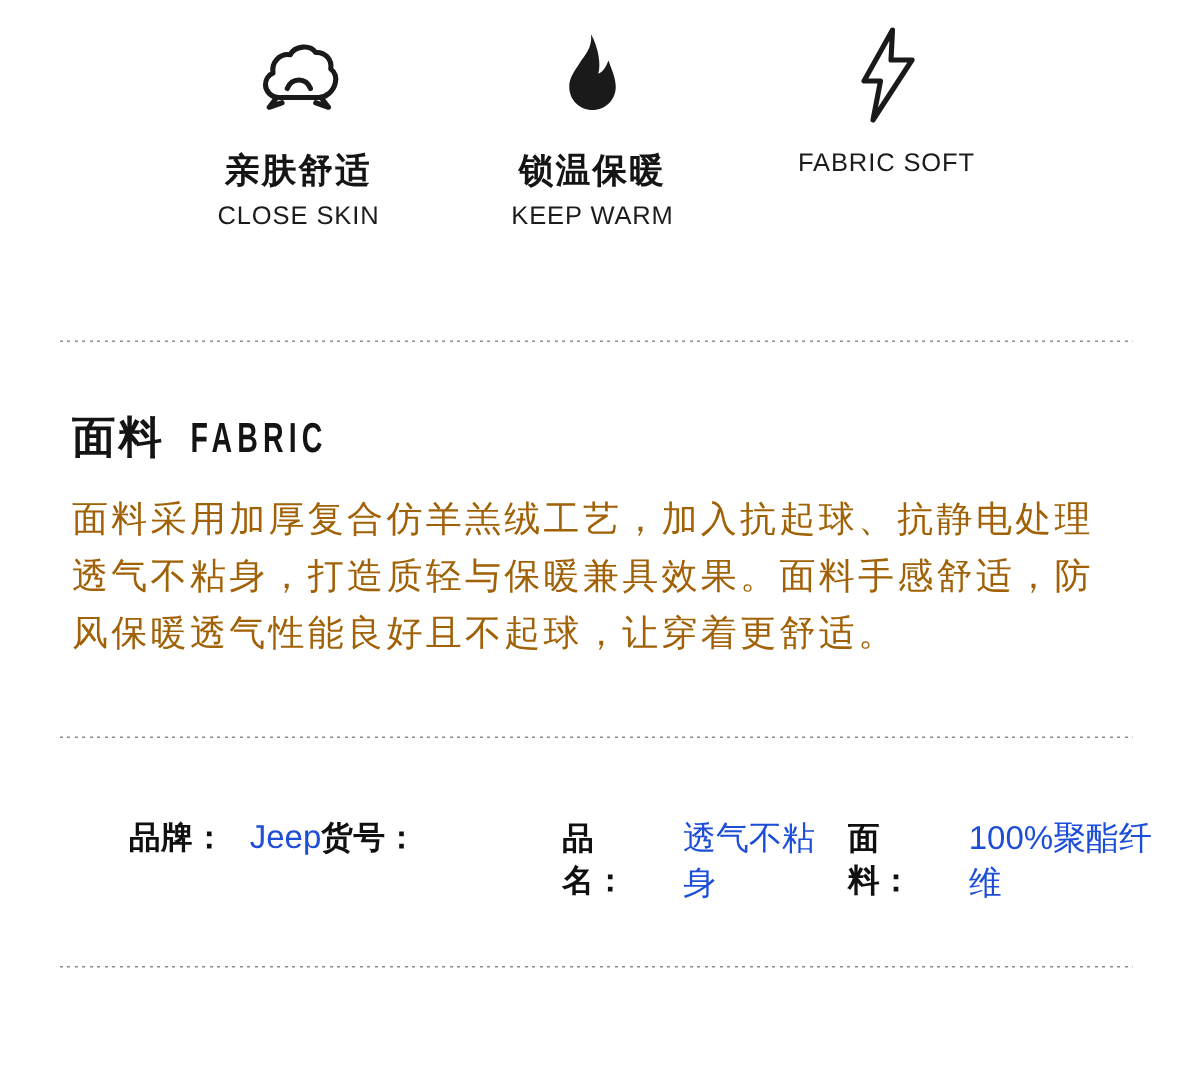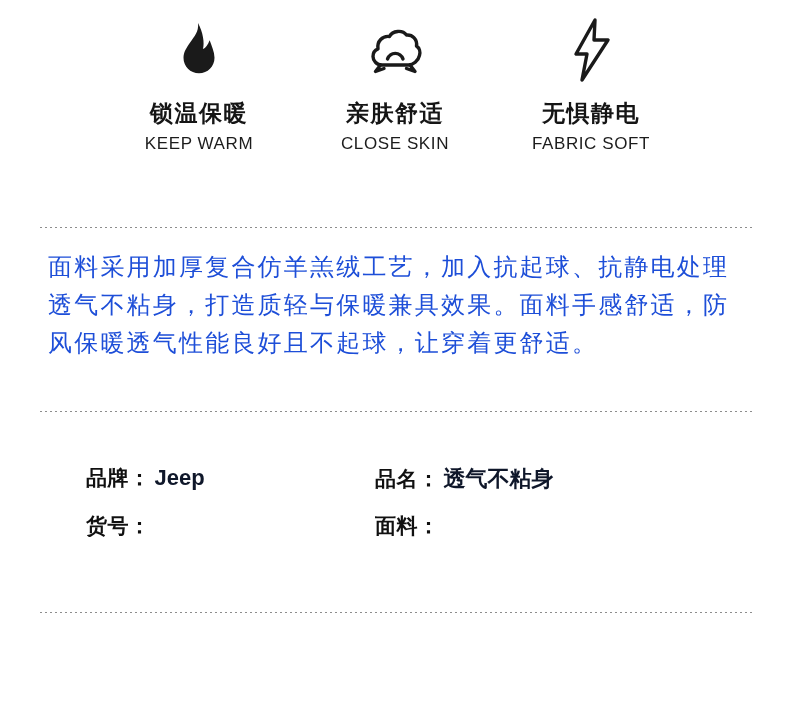--- a/index.html
+++ b/index.html
@@ -38,55 +38,38 @@
   .fabric-title { margin-top:44px; height:36px; display:flex; align-items:baseline; }
   .fabric-title .cn {
     font-size:29px; font-weight:800; letter-spacing:2px; color:#141414;
   }
   .fabric-title .en {
     display:inline-block; margin-left:17px; font-size:28px; font-weight:800;
     letter-spacing:5px; color:#141414;
     transform:scaleX(0.68); transform-origin:left bottom;
   }
   .fabric-text {
-    margin-top:20px; font-size:24px; font-weight:400; color:#1d4ed8;
+    margin-top:20px; font-size:24px; font-weight:400; color:#a16207;
     line-height:38px; letter-spacing:2.2px; white-space:pre-line;
   }
 
   
   .info { margin:52px 0 0 86px; display:flex; }
-  .info-col { display:flex; flex-direction:column; }
+  .info-col { display:flex; flex-direction:row; }
   .info-col.left  { width:289px; }
   .info-row { display:flex; align-items:baseline; height:28px; margin-bottom:20px; }
   .info-label { font-size:21px; font-weight:700; color:#101010; letter-spacing:0.5px; }
-  .info-value { font-size:22px; font-weight:700; color:#0f172a; margin-left:4px; }
+  .info-value { font-size:22px; font-weight:400; color:#1d4ed8; margin-left:16px; }
 
   svg .stroke { fill:none; stroke:#1a1a1a; stroke-width:3.4; stroke-linecap:round; stroke-linejoin:round; }
 </style>
 </head>
 <body>
 
 <div class="features">
-
-  <div class="feature">
-    <div class="icon-box">
-      <svg width="62" height="64" viewBox="0 0 64 64" aria-hidden="true">
-        <path fill="#1a1a1a" d="M31 3
-          C32 12 27 17 23 23
-          C19 29 16 33 16 39
-          C16 48 23 55 32 55
-          C41 55 48 48 48 39
-          C48 33 45 27 43 21
-          C41 26 39 29 36 30
-          C38 24 36 12 31 3 Z"></path>
-      </svg>
-    </div>
-    <div class="cn">锁温保暖</div>
-    <div class="en">KEEP WARM</div>
-  </div>
 
   <div class="feature">
     <div class="icon-box">
       <svg width="66" height="64" viewBox="0 0 64 64" aria-hidden="true">
         <path class="stroke" d="M19 46
           C13.5 46 10 41.5 10 37.5
           C10 34 12 31 15 29.8
           C13.8 22.5 19.5 16.5 26.5 17.5
           C29.5 11.5 39.5 10.5 43.5 16
           C49.5 15.5 54.5 20.5 53.5 27
@@ -97,33 +80,53 @@
         <path class="stroke" d="M17.5 46 L12.5 52.5 L21 49.5"></path>
         <path class="stroke" d="M47 46 L52 52.5 L43.5 49.5"></path>
       </svg>
     </div>
     <div class="cn">亲肤舒适</div>
     <div class="en">CLOSE SKIN</div>
   </div>
 
   <div class="feature">
     <div class="icon-box">
+      <svg width="62" height="64" viewBox="0 0 64 64" aria-hidden="true">
+        <path fill="#1a1a1a" d="M31 3
+          C32 12 27 17 23 23
+          C19 29 16 33 16 39
+          C16 48 23 55 32 55
+          C41 55 48 48 48 39
+          C48 33 45 27 43 21
+          C41 26 39 29 36 30
+          C38 24 36 12 31 3 Z"></path>
+      </svg>
+    </div>
+    <div class="cn">锁温保暖</div>
+    <div class="en">KEEP WARM</div>
+  </div>
+
+  <div class="feature">
+    <div class="icon-box">
       <svg width="54" height="70" viewBox="0 0 54 70" aria-hidden="true">
         <path class="stroke" d="M31 4 L12 38 L23 38 L18 64 L44 24 L30 24 Z"></path>
       </svg>
     </div>
-    <div class="cn">无惧静电</div>
     <div class="en">FABRIC SOFT</div>
   </div>
 
 </div>
 
 <div class="divider divider-1"></div>
 
 <div class="fabric">
+  <div class="fabric-title">
+    <span class="cn">面料</span>
+    <span class="en">FABRIC</span>
+  </div>
   <div class="fabric-text">面料采用加厚复合仿羊羔绒工艺，加入抗起球、抗静电处理
 透气不粘身，打造质轻与保暖兼具效果。面料手感舒适，防
 风保暖透气性能良好且不起球，让穿着更舒适。</div>
 </div>
 
 <div class="divider divider-2"></div>
 
 <div class="info">
   <div class="info-col left">
     <div class="info-row">
@@ -134,17 +137,18 @@
       <span class="info-label">货号：</span>
     </div>
   </div>
   <div class="info-col right">
     <div class="info-row">
       <span class="info-label">品名：</span>
       <span class="info-value">透气不粘身</span>
     </div>
     <div class="info-row">
       <span class="info-label">面料：</span>
+      <span class="info-value">100%聚酯纤维</span>
     </div>
   </div>
 </div>
 
 <div class="divider divider-3"></div>
 
 </body></html>

